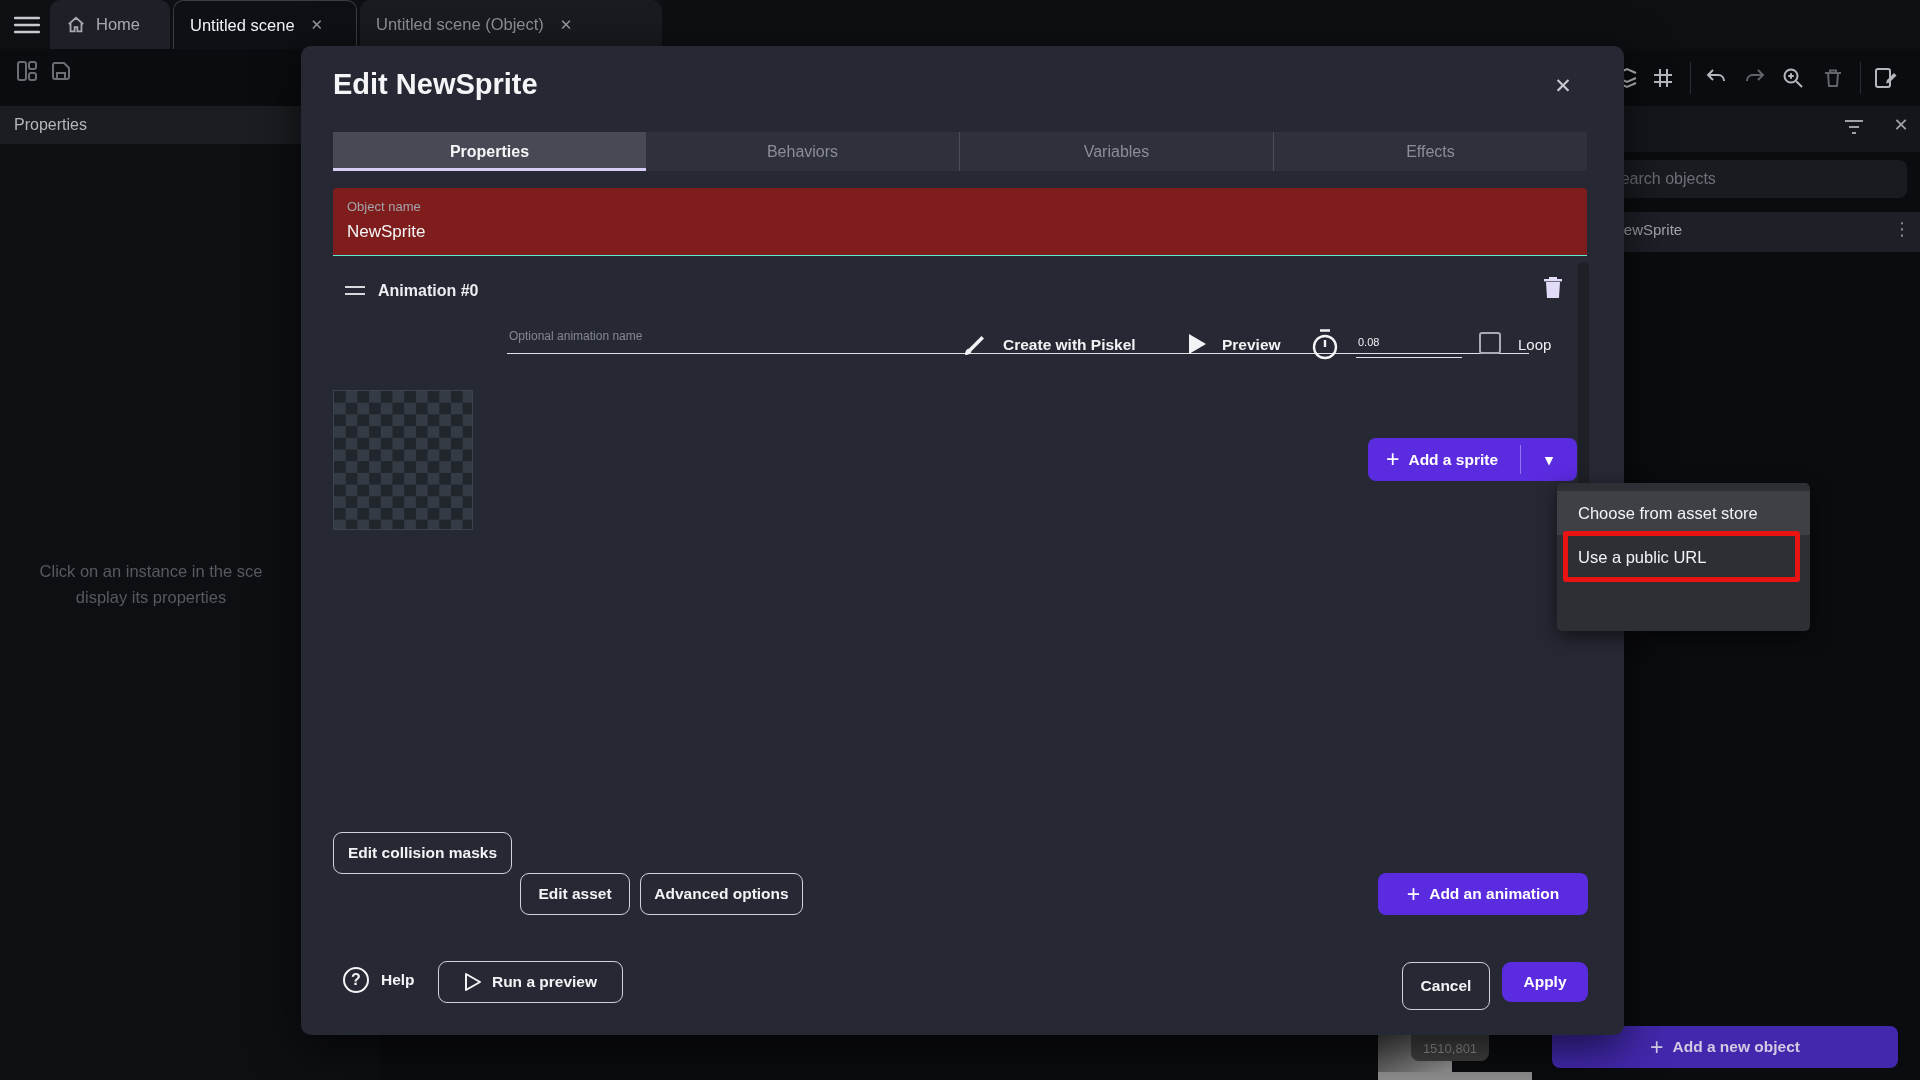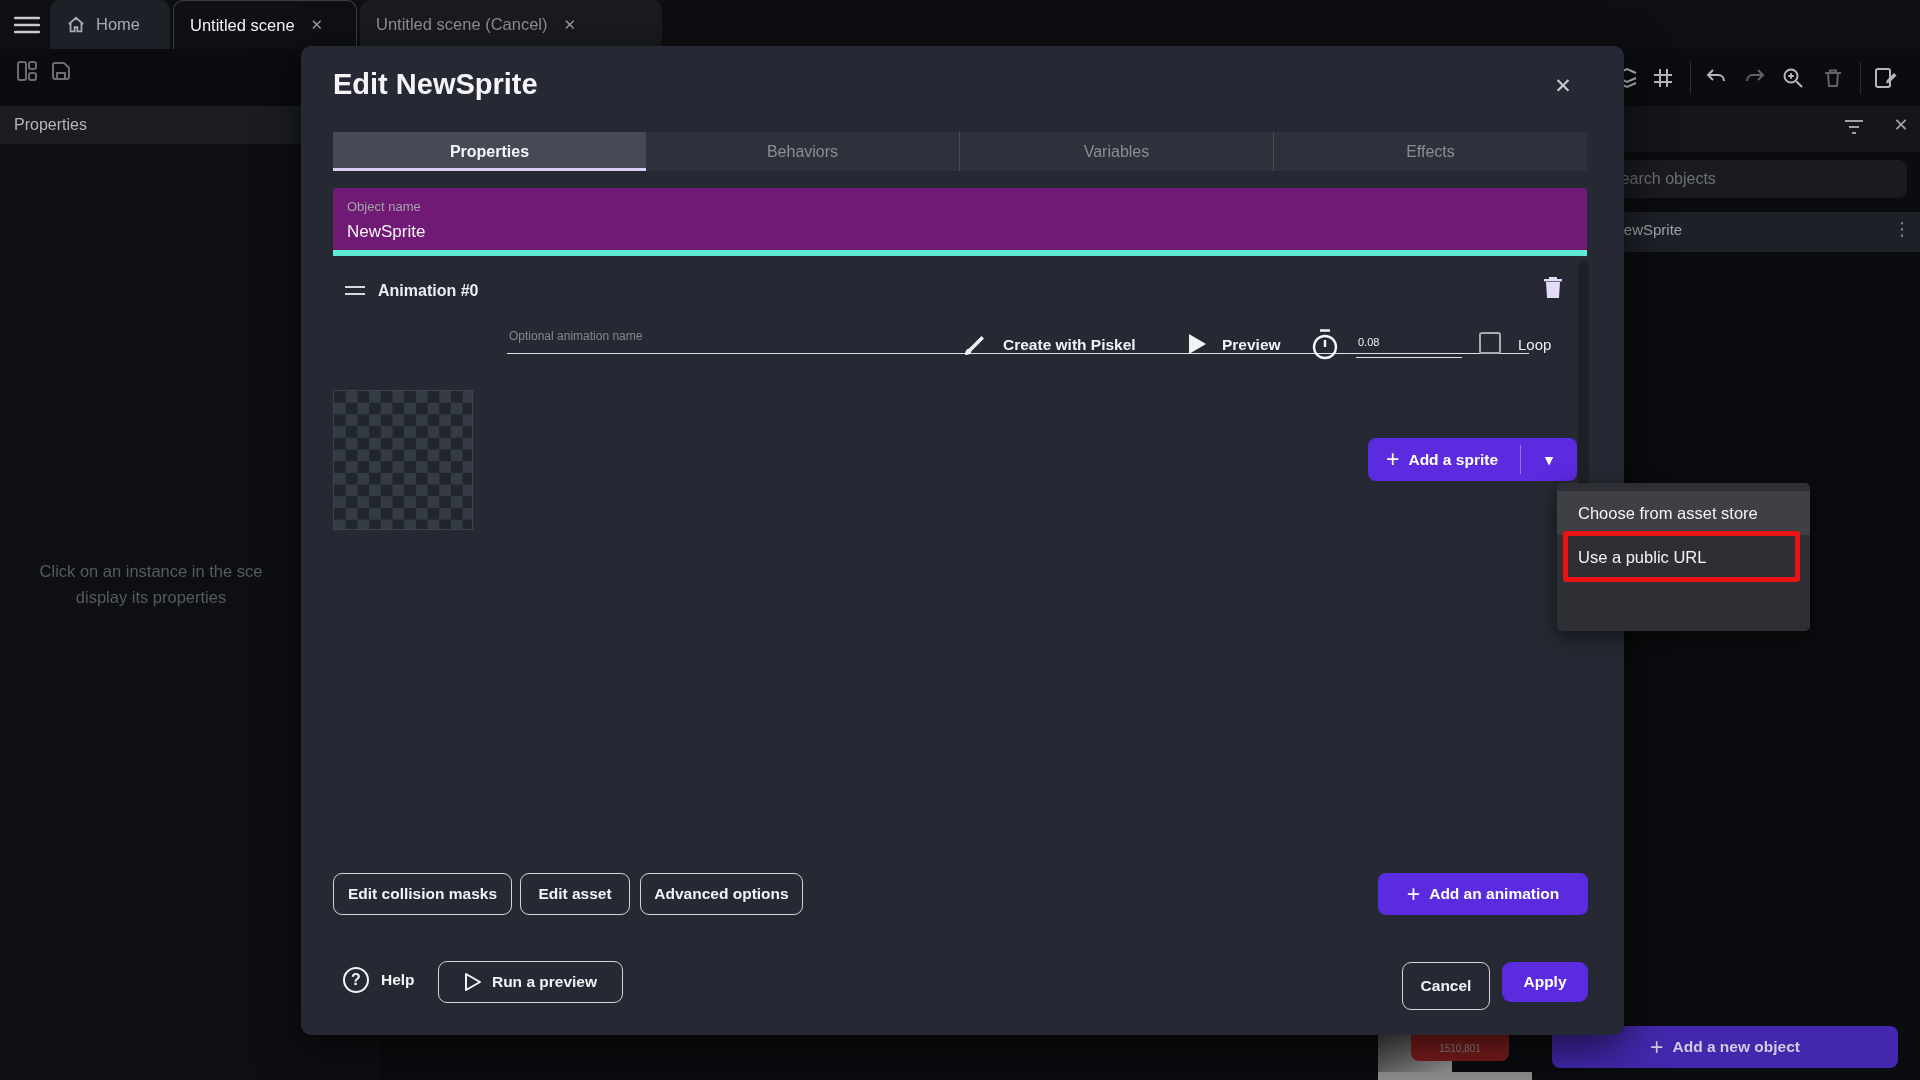--- a/index.html
+++ b/index.html
@@ -26,21 +26,21 @@
   .dtab.sep{border-left:1px solid #4a4d56}
   .dtab.active{background:#474a55;color:#f5f6f8;font-weight:700}
   .dtab.active::after{content:"";position:absolute;left:0;right:0;bottom:0;height:3px;background:#d8cef6}
   .btn-outline{display:flex;align-items:center;justify-content:center;gap:10px;border:1px solid #d2d3d8;
                border-radius:9px;color:#f2f3f5;font-weight:700;font-size:15.5px;background:transparent}
   .btn-purple{display:flex;align-items:center;justify-content:center;gap:9px;background:#5b2be0;
               border-radius:8px;color:#fff;font-weight:700;font-size:15.5px}
   .plus{font-size:23px;font-weight:400;line-height:1}
   .checker{background:repeating-conic-gradient(#343b45 0% 25%,#21252c 0% 50%);
            background-size:23.4px 23.4px;border:1px solid #3d434d}
-  .field{background:#701a75;border-bottom:6px solid #5eead4;border-radius:4px 4px 0 0}
+  .field{background:#7f1d1d;border-bottom:1px solid #5eead4;border-radius:4px 4px 0 0}
   .underline-input{background:transparent;border:none;border-bottom:1px solid #dfe1e6;outline:none;
                    color:#eef0f3;font-family:"Liberation Sans",sans-serif}
   .underline-input::placeholder{color:#85878f}
   .menu{left:1557px;top:483px;width:253px;height:148px;background:#2e2f35;border-radius:5px;
         box-shadow:0 6px 20px rgba(0,0,0,.55);z-index:40;padding:8px 0;box-sizing:border-box}
   .menu-item{height:44px;display:flex;align-items:center;padding-left:21px;font-size:16.5px;color:#f2f3f5}
   .menu-item.hl{background:#3f4046}
   .qcircle{width:26px;height:26px;border:2px solid #f2f3f5;border-radius:50%;display:flex;align-items:center;
            justify-content:center;font-weight:700;font-size:16px;color:#f2f3f5;box-sizing:border-box}
   .handle{width:20px;height:9px;border-top:2.5px solid #d8d9dd;border-bottom:2.5px solid #d8d9dd}
@@ -64,21 +64,21 @@
           <path d="M3 10l8-7 8 7M5 8.6V18h4.5v-4.5h3V18H17V8.6"></path>
         </svg>
     </span>
     <span>Home</span>
   </div>
   <div class="tab tab-active" style="left:173px;width:184px">
     <span>Untitled scene</span>
     <span class="tab-close">✕</span>
   </div>
   <div class="tab tab-inactive" style="left:360px;width:302px">
-    <span>Untitled scene (Cancel)</span>
+    <span>Untitled scene (Object)</span>
     <span class="tab-close">✕</span>
   </div>
 </div>
 
 <div class="abs icon" style="left:14px;top:58px;width:26px;height:26px;color:#6b6d73">
   <svg width="24" height="24" viewBox="0 0 24 24" fill="none" stroke="currentColor" stroke-width="2">
       <rect x="3" y="3" width="8" height="18" rx="2"></rect>
       <rect x="14" y="3" width="7" height="7" rx="2"></rect>
       <rect x="14" y="14" width="7" height="7" rx="2"></rect>
     </svg>
@@ -155,21 +155,21 @@
 <span class="abs" style="left:1613px;top:221px;font-size:15px;color:#a3a5ab;z-index:3">NewSprite</span>
 <span class="abs" style="left:1893px;top:218px;font-size:18px;color:#8d8f95;z-index:3">⋮</span>
 
 <div class="abs btn-purple" style="left:1552px;top:1026px;width:346px;height:42px;background:#4328ad;color:#d0cbe2">
   <span class="plus">+</span>
   <span>Add a new object</span>
 </div>
 
 <div class="abs" style="left:1378px;top:1035px;width:74px;height:45px;background:linear-gradient(135deg,#4a4a4a,#9b9b9b)"></div>
 <div class="abs" style="left:1378px;top:1072px;width:154px;height:8px;background:#8f8f8f"></div>
-<div class="abs" style="left:1411px;top:1035px;width:98px;height:26px;background:#7f1d1d;border-radius:0 0 8px 8px;display:flex;align-items:center;justify-content:center;font-size:10px;color:#8e9096;z-index:3">1510,801</div>
+<div class="abs" style="left:1411px;top:1035px;width:78px;height:26px;background:#404040;border-radius:0 0 8px 8px;display:flex;align-items:center;justify-content:center;font-size:13px;color:#8e9096;z-index:3">1510,801</div>
 
 <div class="abs dialog">
 
   <div class="abs" style="left:32px;top:22px;font-size:29px;font-weight:700;color:#f5f5f7">Edit NewSprite</div>
   <div class="abs icon" style="left:1248px;top:26px;width:28px;height:28px;font-size:21px;color:#c9cbd0">✕</div>
 
   <div class="dtabs abs">
     <div class="dtab active">Properties</div>
     <div class="dtab">Behaviors</div>
     <div class="dtab sep">Variables</div>
@@ -217,21 +217,21 @@
 
   <div class="abs checker" style="left:32px;top:344px;width:140px;height:140px"></div>
 
   <div class="abs btn-purple" style="left:1067px;top:392px;width:209px;height:43px;justify-content:flex-start;padding-left:18px;box-sizing:border-box">
     <span class="plus">+</span>
     <span>Add a sprite</span>
     <span class="abs" style="left:152px;top:7px;width:1px;height:29px;background:rgba(255,255,255,.35)"></span>
     <span class="abs icon" style="left:153px;top:0;width:56px;height:43px;font-size:15px">▾</span>
   </div>
 
-  <div class="abs btn-outline" style="left:32px;top:827px;width:179px;height:42px">Edit collision masks</div>
+  <div class="abs btn-outline" style="left:32px;top:786px;width:179px;height:42px">Edit collision masks</div>
   <div class="abs btn-outline" style="left:219px;top:827px;width:110px;height:42px">Edit asset</div>
   <div class="abs btn-outline" style="left:339px;top:827px;width:163px;height:42px">Advanced options</div>
   <div class="abs btn-purple" style="left:1077px;top:827px;width:210px;height:42px">
     <span class="plus">+</span>
     <span>Add an animation</span>
   </div>
 
   <div class="abs qcircle" style="left:42px;top:921px">?</div>
   <div class="abs" style="left:80px;top:925px;font-size:15.5px;font-weight:700;color:#f2f3f5">Help</div>
   <div class="abs btn-outline" style="left:137px;top:915px;width:185px;height:42px">

